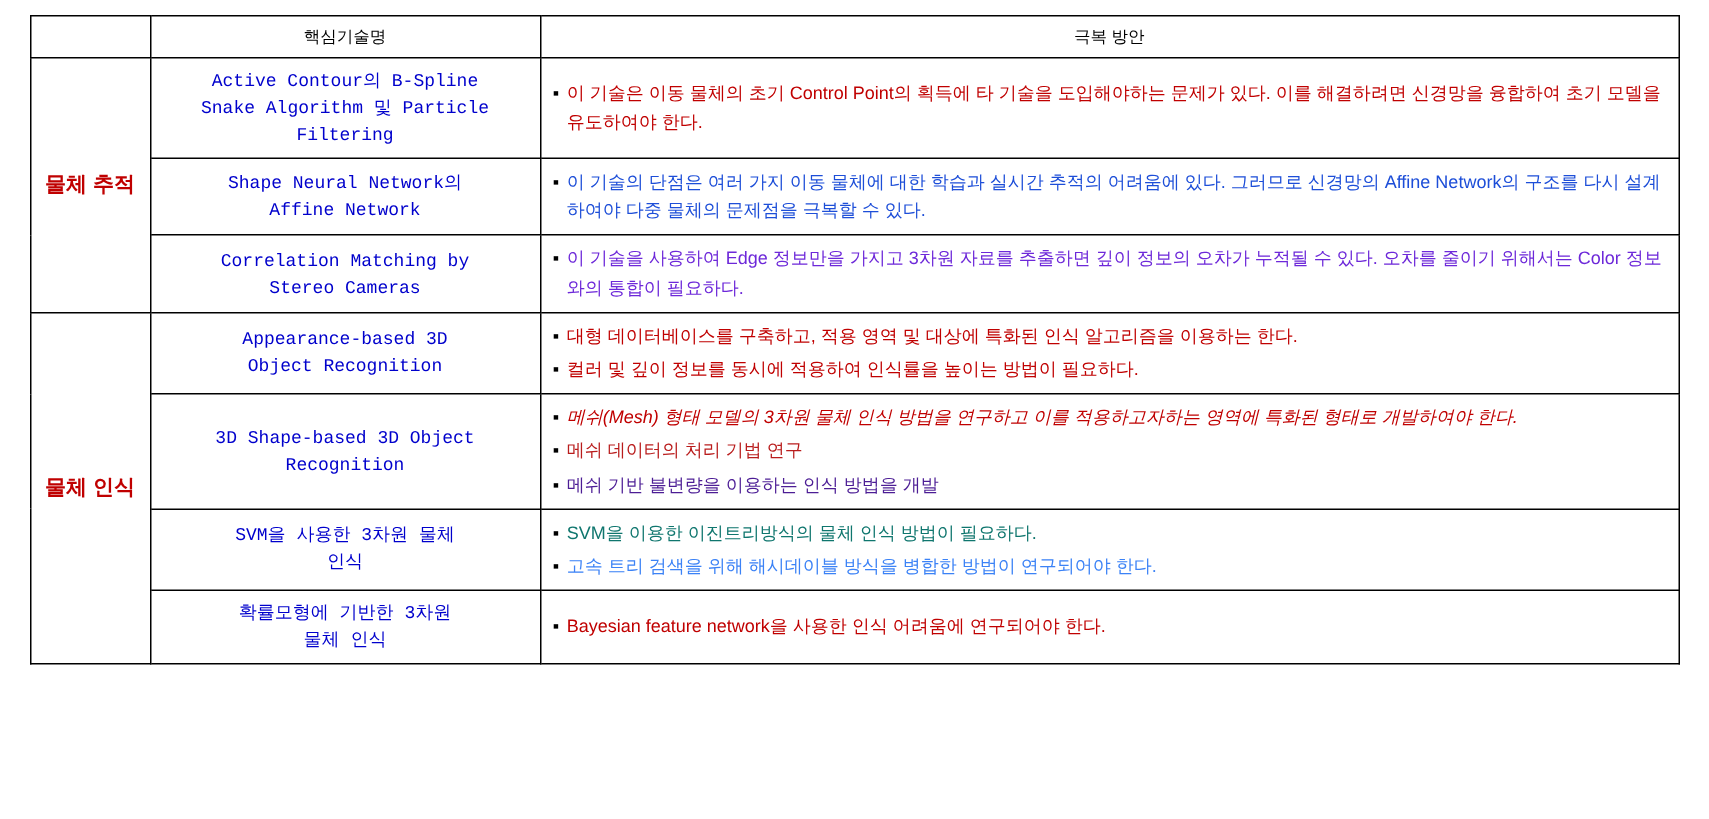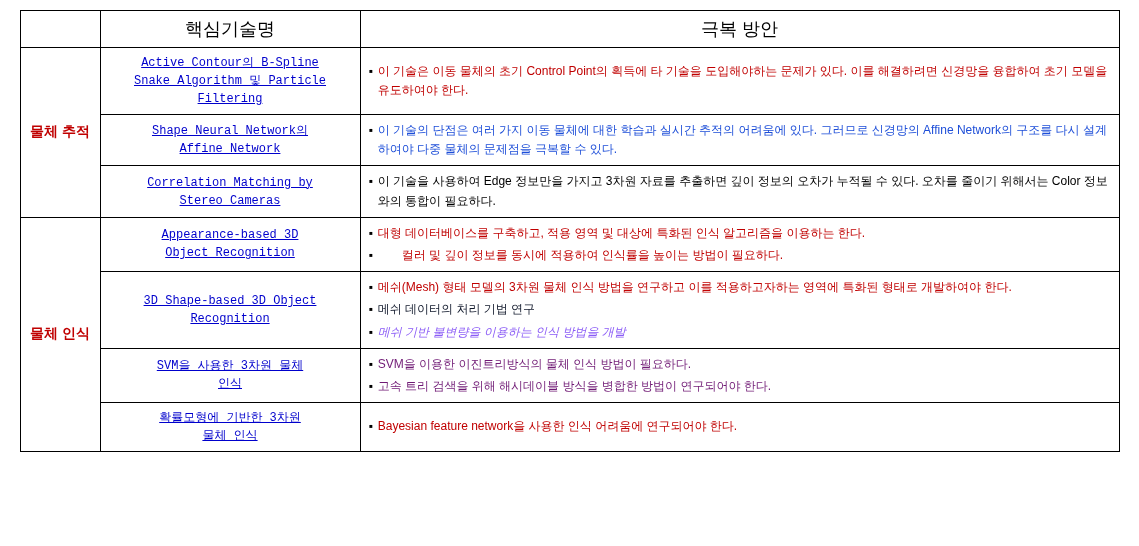--- a/index.html
+++ b/index.html
@@ -41,24 +41,23 @@
       font-size: 14px;
       color: #c00000;
       font-weight: bold;
       text-align: center;
     }
     .tech-cell {
       font-family: 'Courier New', monospace;
       font-size: 12px;
       color: #0000cc;
       line-height: 1.5;
-      text-decoration: underline;
     }
     .header-row th {
-      font-size: 18px;
+      font-size: 11px;
       color: #000;
     }
   </style>
 </head>
 <body>
 
 <table>
   <thead>
     <tr class="header-row">
       <th style="width:80px;"></th>
@@ -84,65 +83,65 @@
             <span style="margin-right: 5px; flex-shrink: 0; color: rgb(0, 0, 0); font-size: 12px;">▪</span>
             <span style="color: #1d4ed8;">이 기술의 단점은 여러 가지 이동 물체에 대한 학습과 실시간 추적의 어려움에 있다. 그러므로 신경망의 Affine Network의 구조를 다시 설계하여야 다중 물체의 문제점을 극복할 수 있다.</span>
           </div>
         </td>
       </tr>
       <tr>
         <td class="tech-cell" style="font-family: &quot;Courier New&quot;, monospace; font-size: 12px; color: rgb(0, 0, 204); line-height: 1.5; text-align: center;">Correlation Matching by<br>Stereo Cameras</td>
         <td class="col-solution" style="text-align: left; font-size: 12px; line-height: 1.6; color: rgb(192, 0, 0);">
           <div style="display: flex; align-items: flex-start; margin-bottom: 0px;">
             <span style="margin-right: 5px; flex-shrink: 0; color: rgb(0, 0, 0); font-size: 12px;">▪</span>
-            <span style="color: #000000;">이 기술을 사용하여 Edge 정보만을 가지고 3차원 자료를 추출하면 깊이 정보의 오차가 누적될 수 있다. 오차를 줄이기 위해서는 Color 정보와의 통합이 필요하다.</span>
+            <span style="color: #6d28d9;">이 기술을 사용하여 Edge 정보만을 가지고 3차원 자료를 추출하면 깊이 정보의 오차가 누적될 수 있다. 오차를 줄이기 위해서는 Color 정보와의 통합이 필요하다.</span>
           </div>
         </td>
       </tr>
       <tr>
         <td rowspan="4" class="cat-cell">물체 인식</td>
         <td class="tech-cell" style="font-family: &quot;Courier New&quot;, monospace; font-size: 12px; color: rgb(0, 0, 204); line-height: 1.5; text-align: center;">Appearance-based 3D<br>Object Recognition</td>
         <td class="col-solution" style="text-align: left; font-size: 12px; line-height: 1.6; color: rgb(192, 0, 0);">
           <div style="display: flex; align-items: flex-start; margin-bottom: 3px;">
             <span style="margin-right: 5px; flex-shrink: 0; color: rgb(0, 0, 0); font-size: 12px;">▪</span>
             <span style="color: rgb(192, 0, 0);">대형 데이터베이스를 구축하고, 적용 영역 및 대상에 특화된 인식 알고리즘을 이용하는 한다.</span>
           </div>
           <div style="display: flex; align-items: flex-start; margin-bottom: 0px;">
             <span style="margin-right: 5px; flex-shrink: 0; color: rgb(0, 0, 0); font-size: 12px;">▪</span>
-            <span style="color: rgb(192, 0, 0); margin-left: 24px;">컬러 및 깊이 정보를 동시에 적용하여 인식률을 높이는 방법이 필요하다.</span>
+            <span style="color: rgb(192, 0, 0);">컬러 및 깊이 정보를 동시에 적용하여 인식률을 높이는 방법이 필요하다.</span>
           </div>
         </td>
       </tr>
       <tr>
         <td class="tech-cell" style="font-family: &quot;Courier New&quot;, monospace; font-size: 12px; color: rgb(0, 0, 204); line-height: 1.5; text-align: center;">3D Shape-based 3D Object<br>Recognition</td>
         <td class="col-solution" style="text-align: left; font-size: 12px; line-height: 1.6; color: rgb(192, 0, 0);">
           <div style="display: flex; align-items: flex-start; margin-bottom: 3px;">
             <span style="margin-right: 5px; flex-shrink: 0; color: rgb(0, 0, 0); font-size: 12px;">▪</span>
-            <span style="color: rgb(192, 0, 0);">메쉬(Mesh) 형태 모델의 3차원 물체 인식 방법을 연구하고 이를 적용하고자하는 영역에 특화된 형태로 개발하여야 한다.</span>
+            <span style="color: rgb(192, 0, 0); font-style: italic;">메쉬(Mesh) 형태 모델의 3차원 물체 인식 방법을 연구하고 이를 적용하고자하는 영역에 특화된 형태로 개발하여야 한다.</span>
           </div>
           <div style="display: flex; align-items: flex-start; margin-bottom: 3px;">
             <span style="margin-right: 5px; flex-shrink: 0; color: rgb(0, 0, 0); font-size: 12px;">▪</span>
-            <span style="color: #0f172a;">메쉬 데이터의 처리 기법 연구</span>
+            <span style="color: #b91c1c;">메쉬 데이터의 처리 기법 연구</span>
           </div>
           <div style="display: flex; align-items: flex-start; margin-bottom: 0px;">
             <span style="margin-right: 5px; flex-shrink: 0; color: rgb(0, 0, 0); font-size: 12px;">▪</span>
-            <span style="color: #8b5cf6; font-style: italic;">메쉬 기반 불변량을 이용하는 인식 방법을 개발</span>
+            <span style="color: #4c1d95;">메쉬 기반 불변량을 이용하는 인식 방법을 개발</span>
           </div>
         </td>
       </tr>
       <tr>
         <td class="tech-cell" style="font-family: &quot;Courier New&quot;, monospace; font-size: 12px; color: rgb(0, 0, 204); line-height: 1.5; text-align: center;">SVM을 사용한 3차원 물체<br>인식</td>
         <td class="col-solution" style="text-align: left; font-size: 12px; line-height: 1.6; color: rgb(192, 0, 0);">
           <div style="display: flex; align-items: flex-start; margin-bottom: 3px;">
             <span style="margin-right: 5px; flex-shrink: 0; color: rgb(0, 0, 0); font-size: 12px;">▪</span>
-            <span style="color: #701a75;">SVM을 이용한 이진트리방식의 물체 인식 방법이 필요하다.</span>
+            <span style="color: #0f766e;">SVM을 이용한 이진트리방식의 물체 인식 방법이 필요하다.</span>
           </div>
           <div style="display: flex; align-items: flex-start; margin-bottom: 0px;">
             <span style="margin-right: 5px; flex-shrink: 0; color: rgb(0, 0, 0); font-size: 12px;">▪</span>
-            <span style="color: #701a75;">고속 트리 검색을 위해 해시데이블 방식을 병합한 방법이 연구되어야 한다.</span>
+            <span style="color: #3b82f6;">고속 트리 검색을 위해 해시데이블 방식을 병합한 방법이 연구되어야 한다.</span>
           </div>
         </td>
       </tr>
       <tr>
         <td class="tech-cell" style="font-family: &quot;Courier New&quot;, monospace; font-size: 12px; color: rgb(0, 0, 204); line-height: 1.5; text-align: center;">확률모형에 기반한 3차원<br>물체 인식</td>
         <td class="col-solution" style="text-align: left; font-size: 12px; line-height: 1.6; color: rgb(192, 0, 0);">
           <div style="display: flex; align-items: flex-start; margin-bottom: 0px;">
             <span style="margin-right: 5px; flex-shrink: 0; color: rgb(0, 0, 0); font-size: 12px;">▪</span>
             <span style="color: rgb(192, 0, 0);">Bayesian feature network을 사용한 인식 어려움에 연구되어야 한다.</span>
           </div>

